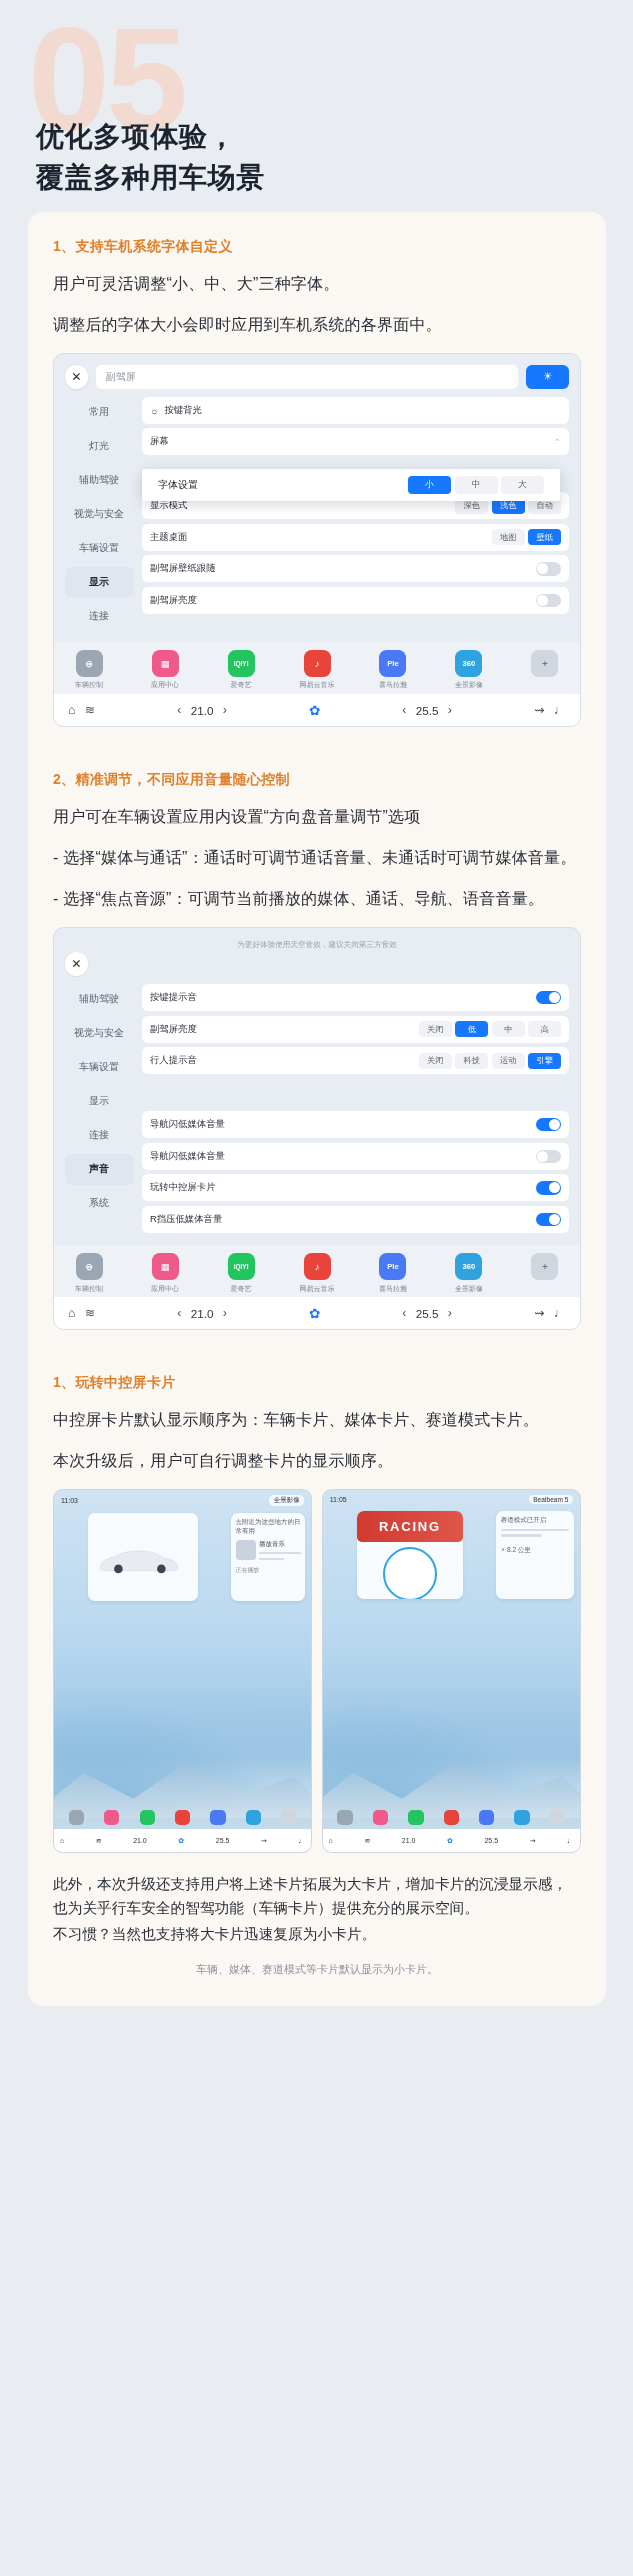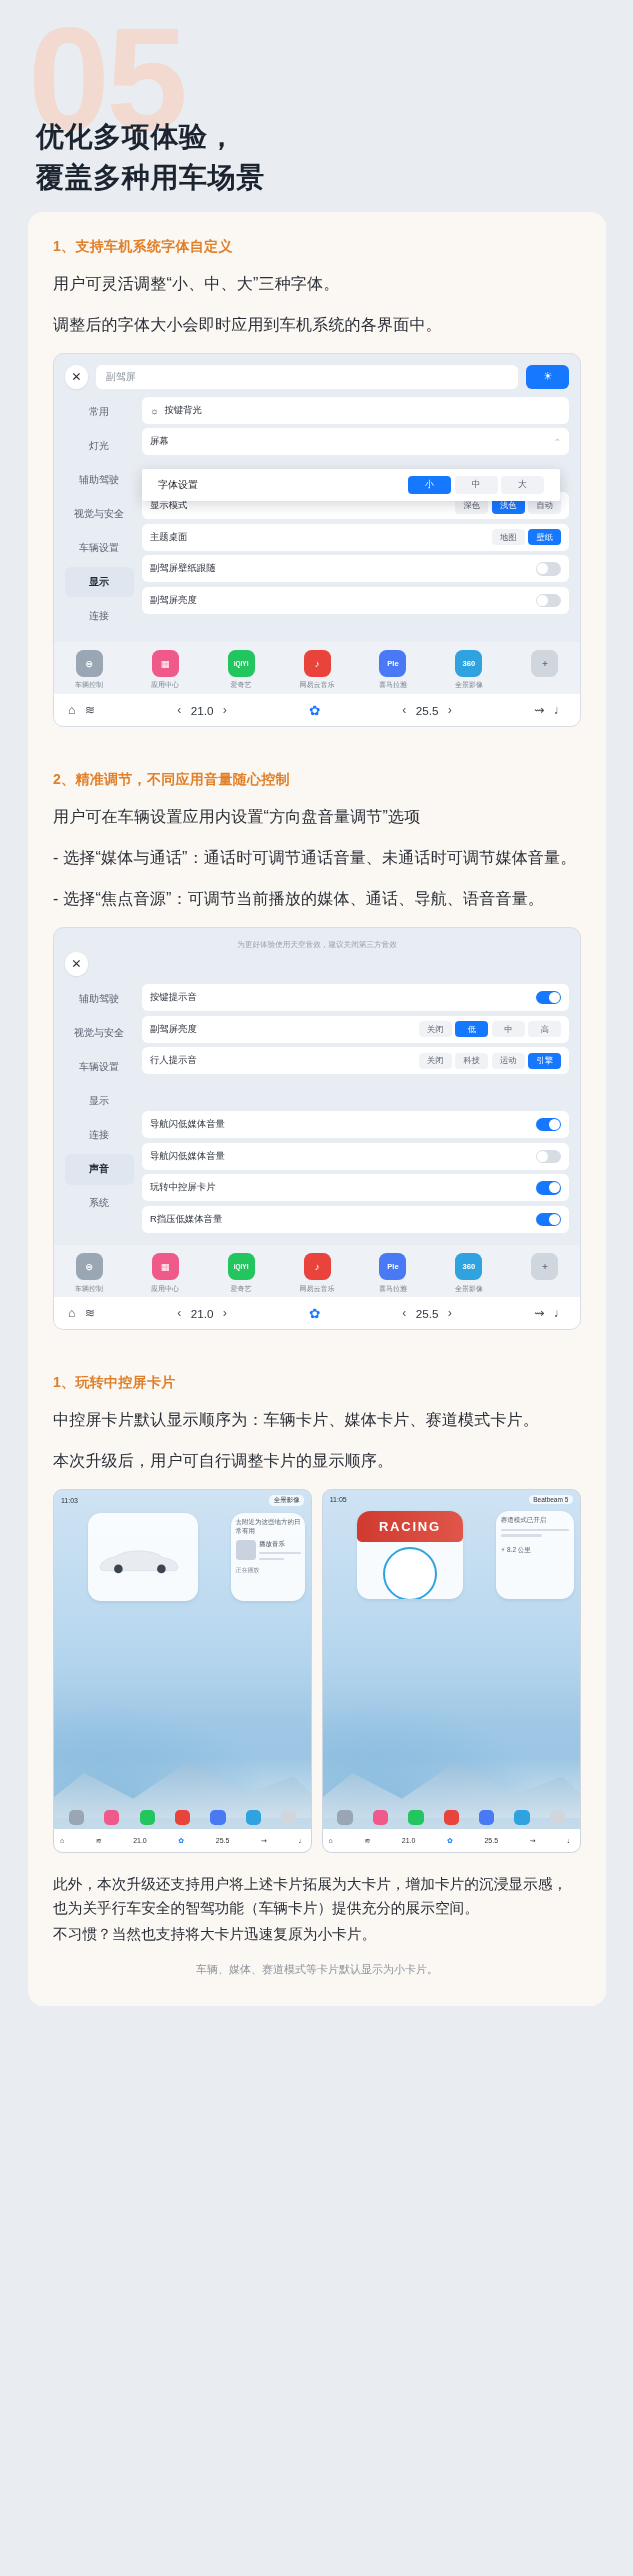--- a/index.html
+++ b/index.html
@@ -185,21 +185,21 @@
   .ph-status {
     display:flex; justify-content:space-between; align-items:center;
     padding: 4.7px 7px; font-size: 7px; color:#2b3240;
   }
   .ph-status .pills { display:flex; gap:3.5px; align-items:center; }
   .ph-pill { background:rgba(255,255,255,.75); border-radius:4.7px; padding:1.2px 4.7px; font-size:6.5px; }
 
   .ph-cards { padding: 2.3px 5.9px; display:flex; gap: 4.7px; }
   .pc {
     background: rgba(255,255,255,.88);
-    border-radius: 13px;
+    border-radius: 7px;
     padding: 4.7px;
     font-size: 6.5px; color:#3a4250;
     box-shadow: 0 1.2px 3.5px rgba(30,50,80,.08);
     margin-left: 28px;
   }
   .pc.big { flex: 1.55; height: 88px; position:relative; overflow:hidden; }
   .pc.small { flex: 1; height: 88px; }
   .pc-title { font-size: 6.5px; color:#5a626e; margin-bottom: 2.3px; }
 
   .car-shape {

